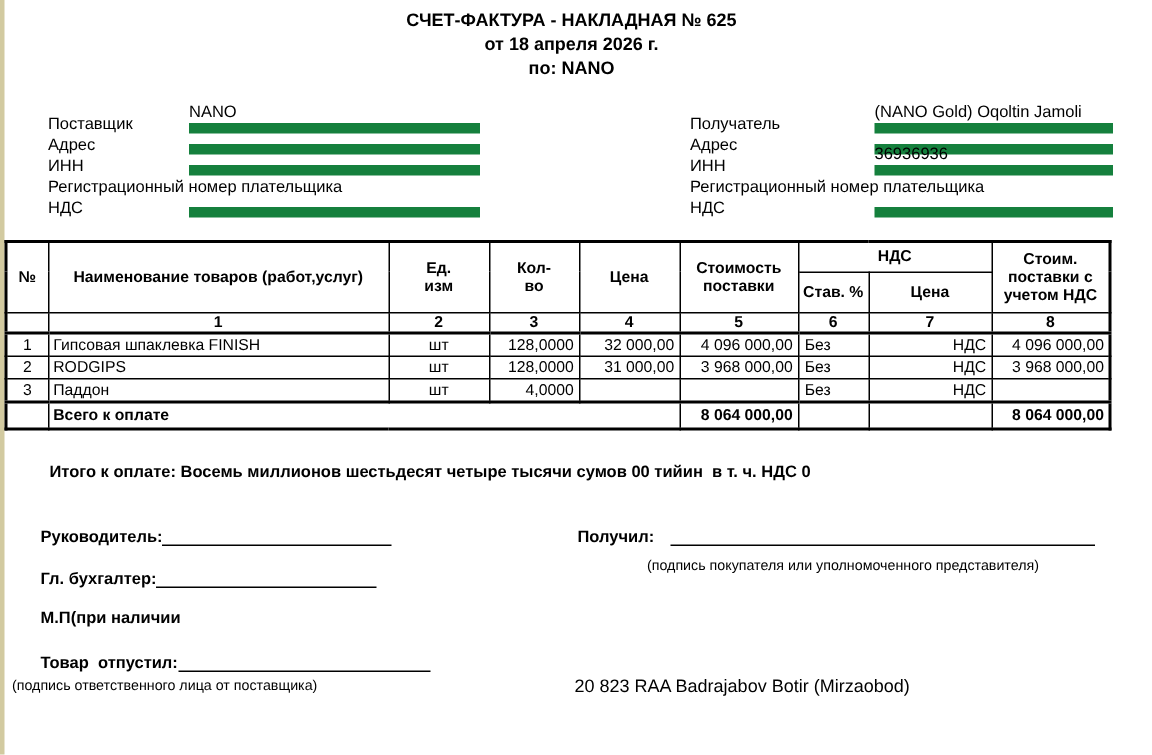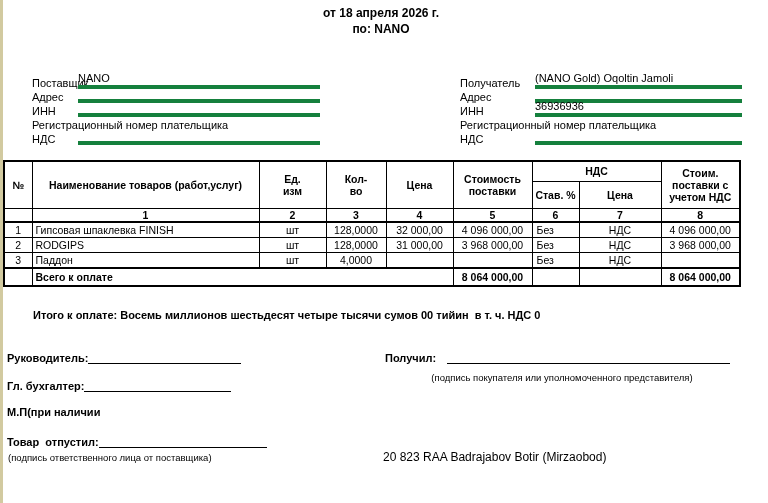--- a/index.html
+++ b/index.html
@@ -12,58 +12,59 @@
   .title-block{position:absolute;left:0;top:5px;width:762px;text-align:center;
     font-weight:bold;font-size:12px;line-height:16px;}
   
   .party{position:absolute;top:75px;font-size:11px;}
   .party .prow{display:flex;height:14px;align-items:flex-end;}
   .party .plbl{white-space:nowrap;}
   .party.supplier{left:32px;width:288px;}
   .party.recipient{left:460px;width:282px;}
   .party.supplier .plbl{width:46px;}
   .party.recipient .plbl{width:75px;}
-  .party .pval{flex:1;border-bottom:4px solid #15803d;height:13px;line-height:13px;white-space:nowrap;overflow:hidden;}
+  .party .pval{flex:1;border-bottom:7px solid #15803d;height:13px;line-height:13px;white-space:nowrap;overflow:hidden;margin-left:48px;}
   .party .prow.full .plbl{width:auto;}
   
   table.items{position:absolute;left:3px;top:160px;width:736px;border-collapse:collapse;
     table-layout:fixed;font-size:10.5px;border:2px solid #000;}
   .items th,.items td{border:1px solid #000;padding:0 3px;overflow:hidden;vertical-align:middle;}
   .items th{font-weight:bold;text-align:center;line-height:12px;padding:0 1px;}
   tr.h1{height:20px;} tr.h2{height:27px;}
   tr.nums{height:13px;}
   tr.nums th{border-bottom:2px solid #000;line-height:12px;}
   tbody tr.item{height:15px;line-height:14px;}
   tr.total-row{height:18px;margin-top:24px;}
   tr.total-row td{border-top:2px solid #000;font-weight:bold;line-height:16px;}
-  td.c{text-align:center;} td.r{text-align:center;white-space:nowrap;}
+  td.c{text-align:center;} td.r{text-align:right;white-space:nowrap;}
   td.l{text-align:left;white-space:nowrap;}
   td.rate{text-align:left;padding-left:4px;}
   
   .in-words{position:absolute;left:33px;top:309px;font-size:11px;font-weight:bold;white-space:pre;}
   
   .sig-left{position:absolute;left:7px;top:351px;width:340px;font-size:11px;}
-  .sig-left .srow{position:absolute;display:flex;align-items:center;font-weight:bold;white-space:pre;}
+  .sig-left .srow{position:absolute;display:flex;align-items:center;font-weight:bold;white-space:pre;margin-left:20px;}
   .sig-left .s0{top:0;} .sig-left .s1{top:28px;} .sig-left .s2{top:55px;} .sig-left .s3{top:84px;}
   .sline{border-bottom:1px solid #000;height:12px;display:inline-block;}
   .sig-left .s0 .sline{width:153px;} .sig-left .s1 .sline{width:147px;} .sig-left .s3 .sline{width:168px;}
   .sig-left .snote{position:absolute;top:101px;left:1px;font-size:9.5px;white-space:nowrap;}
   .sig-right{position:absolute;left:385px;top:351px;width:350px;font-size:11px;}
   .sig-right .grow{display:flex;align-items:flex-end;}
   .sig-right .glbl{font-weight:bold;width:62px;white-space:nowrap;}
   .sig-right .sline{width:283px;}
   .sig-right .gnote{position:absolute;top:21px;left:32px;width:290px;text-align:center;font-size:9.5px;white-space:nowrap;}
   .footer-ref{position:absolute;left:383px;top:450px;font-size:12px;white-space:nowrap;}
 </style>
 </head>
 <body>
 
 <div class="page-edge"></div>
 
 <div class="title-block">
+  <div>СЧЕТ-ФАКТУРА - НАКЛАДНАЯ № 625</div>
   <div>от 18 апреля 2026 г.</div>
   <div>по: NANO</div>
 </div>
 
 <div class="party supplier">
   <div class="prow">
     <span class="plbl">Поставщик</span>
     <span class="pval">NANO</span>
   </div>
   <div class="prow">

